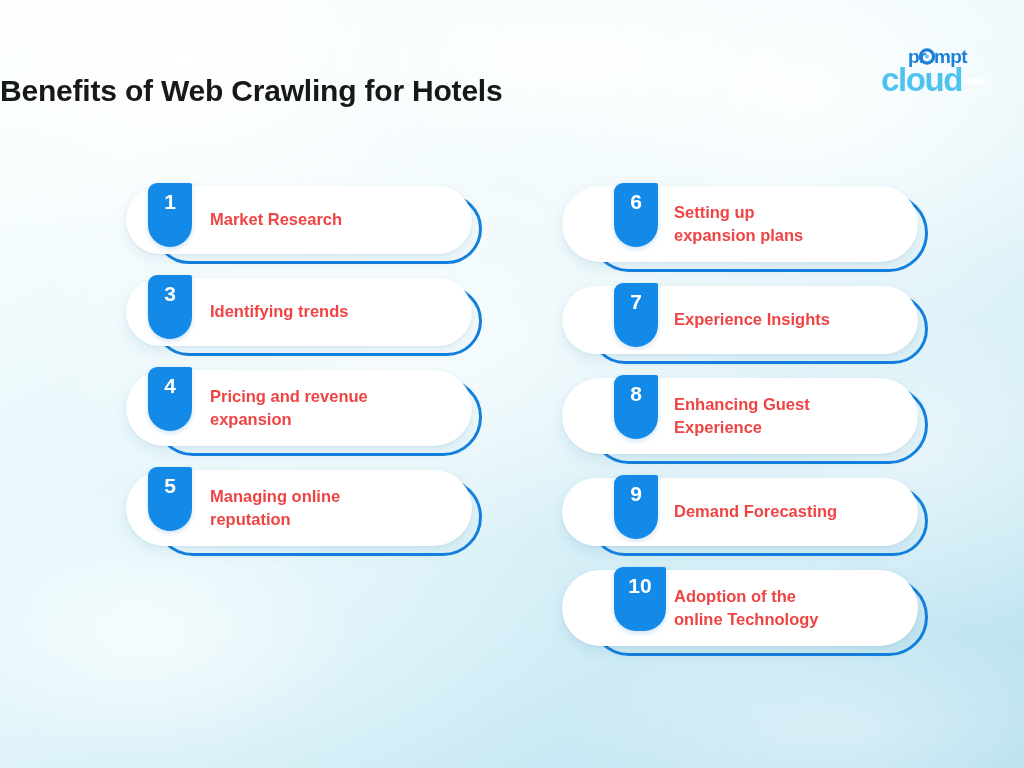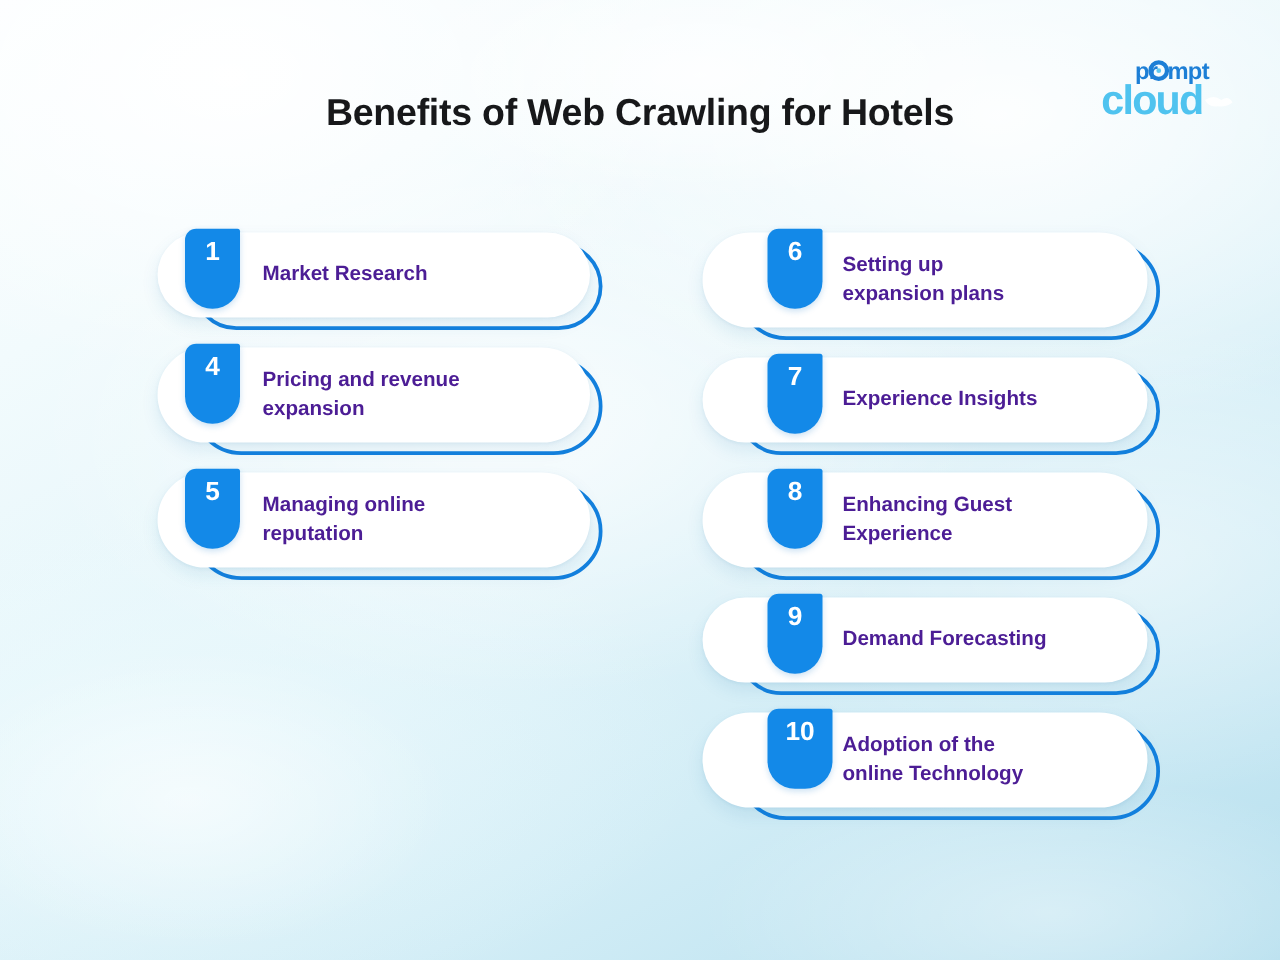--- a/index.html
+++ b/index.html
@@ -35,21 +35,20 @@
   #bg-wisp-c { left:300px; top:-40px;  width:520px; height:200px;
                background:radial-gradient(closest-side, rgba(255,255,255,0.85), rgba(255,255,255,0)); }
 
   
   #logo { position:absolute; right:28px; top:42px; width:118px; height:62px; }
   #logo svg { display:block; width:118px; height:62px; }
 
   
   #title {
     position:absolute; top:74px; left:0; width:1024px;
-    text-align:center;
     font-size:30px; font-weight:700; color:#17181a;
     letter-spacing:-0.2px;
   }
 
   
   .column { position:absolute; top:186px; }
   #col-left  { left:126px; width:356px; }
   #col-right { left:562px; width:366px; }
 
   
@@ -93,21 +92,21 @@
     line-height:1;
     z-index:3;
     box-shadow:0 2px 5px rgba(18,120,200,0.22);
   }
   .badge.wide { width:52px;text-align:right; }
   #col-left  .badge { left:22px; }
   #col-right .badge { left:52px; }
 
   .card-text {
     position:relative; z-index:2;
-    font-size:16.5px; font-weight:700; color:#4c1d95;
+    font-size:16.5px; font-weight:700; color:#ef4444;
     line-height:1.42;
     white-space:pre-line;
   }
   #col-left  .card-text { margin-left:84px; }
   #col-right .card-text { margin-left:112px; }
 </style>
 </head>
 <body>
 
 <div id="bg">
@@ -134,20 +133,27 @@
 <div id="title">Benefits of Web Crawling for Hotels</div>
 
 <div class="column" id="col-left">
     <div class="card">
       <div class="card-outline"></div>
       <div class="card-body">
         <div class="card-text">Market Research</div>
       </div>
       <div class="badge">1</div>
     </div>
+    <div class="card">
+      <div class="card-outline"></div>
+      <div class="card-body">
+        <div class="card-text">Identifying trends</div>
+      </div>
+      <div class="badge">3</div>
+    </div>
     <div class="card tall">
       <div class="card-outline"></div>
       <div class="card-body">
         <div class="card-text">Pricing and revenue
 expansion</div>
       </div>
       <div class="badge">4</div>
     </div>
     <div class="card tall">
       <div class="card-outline"></div>

